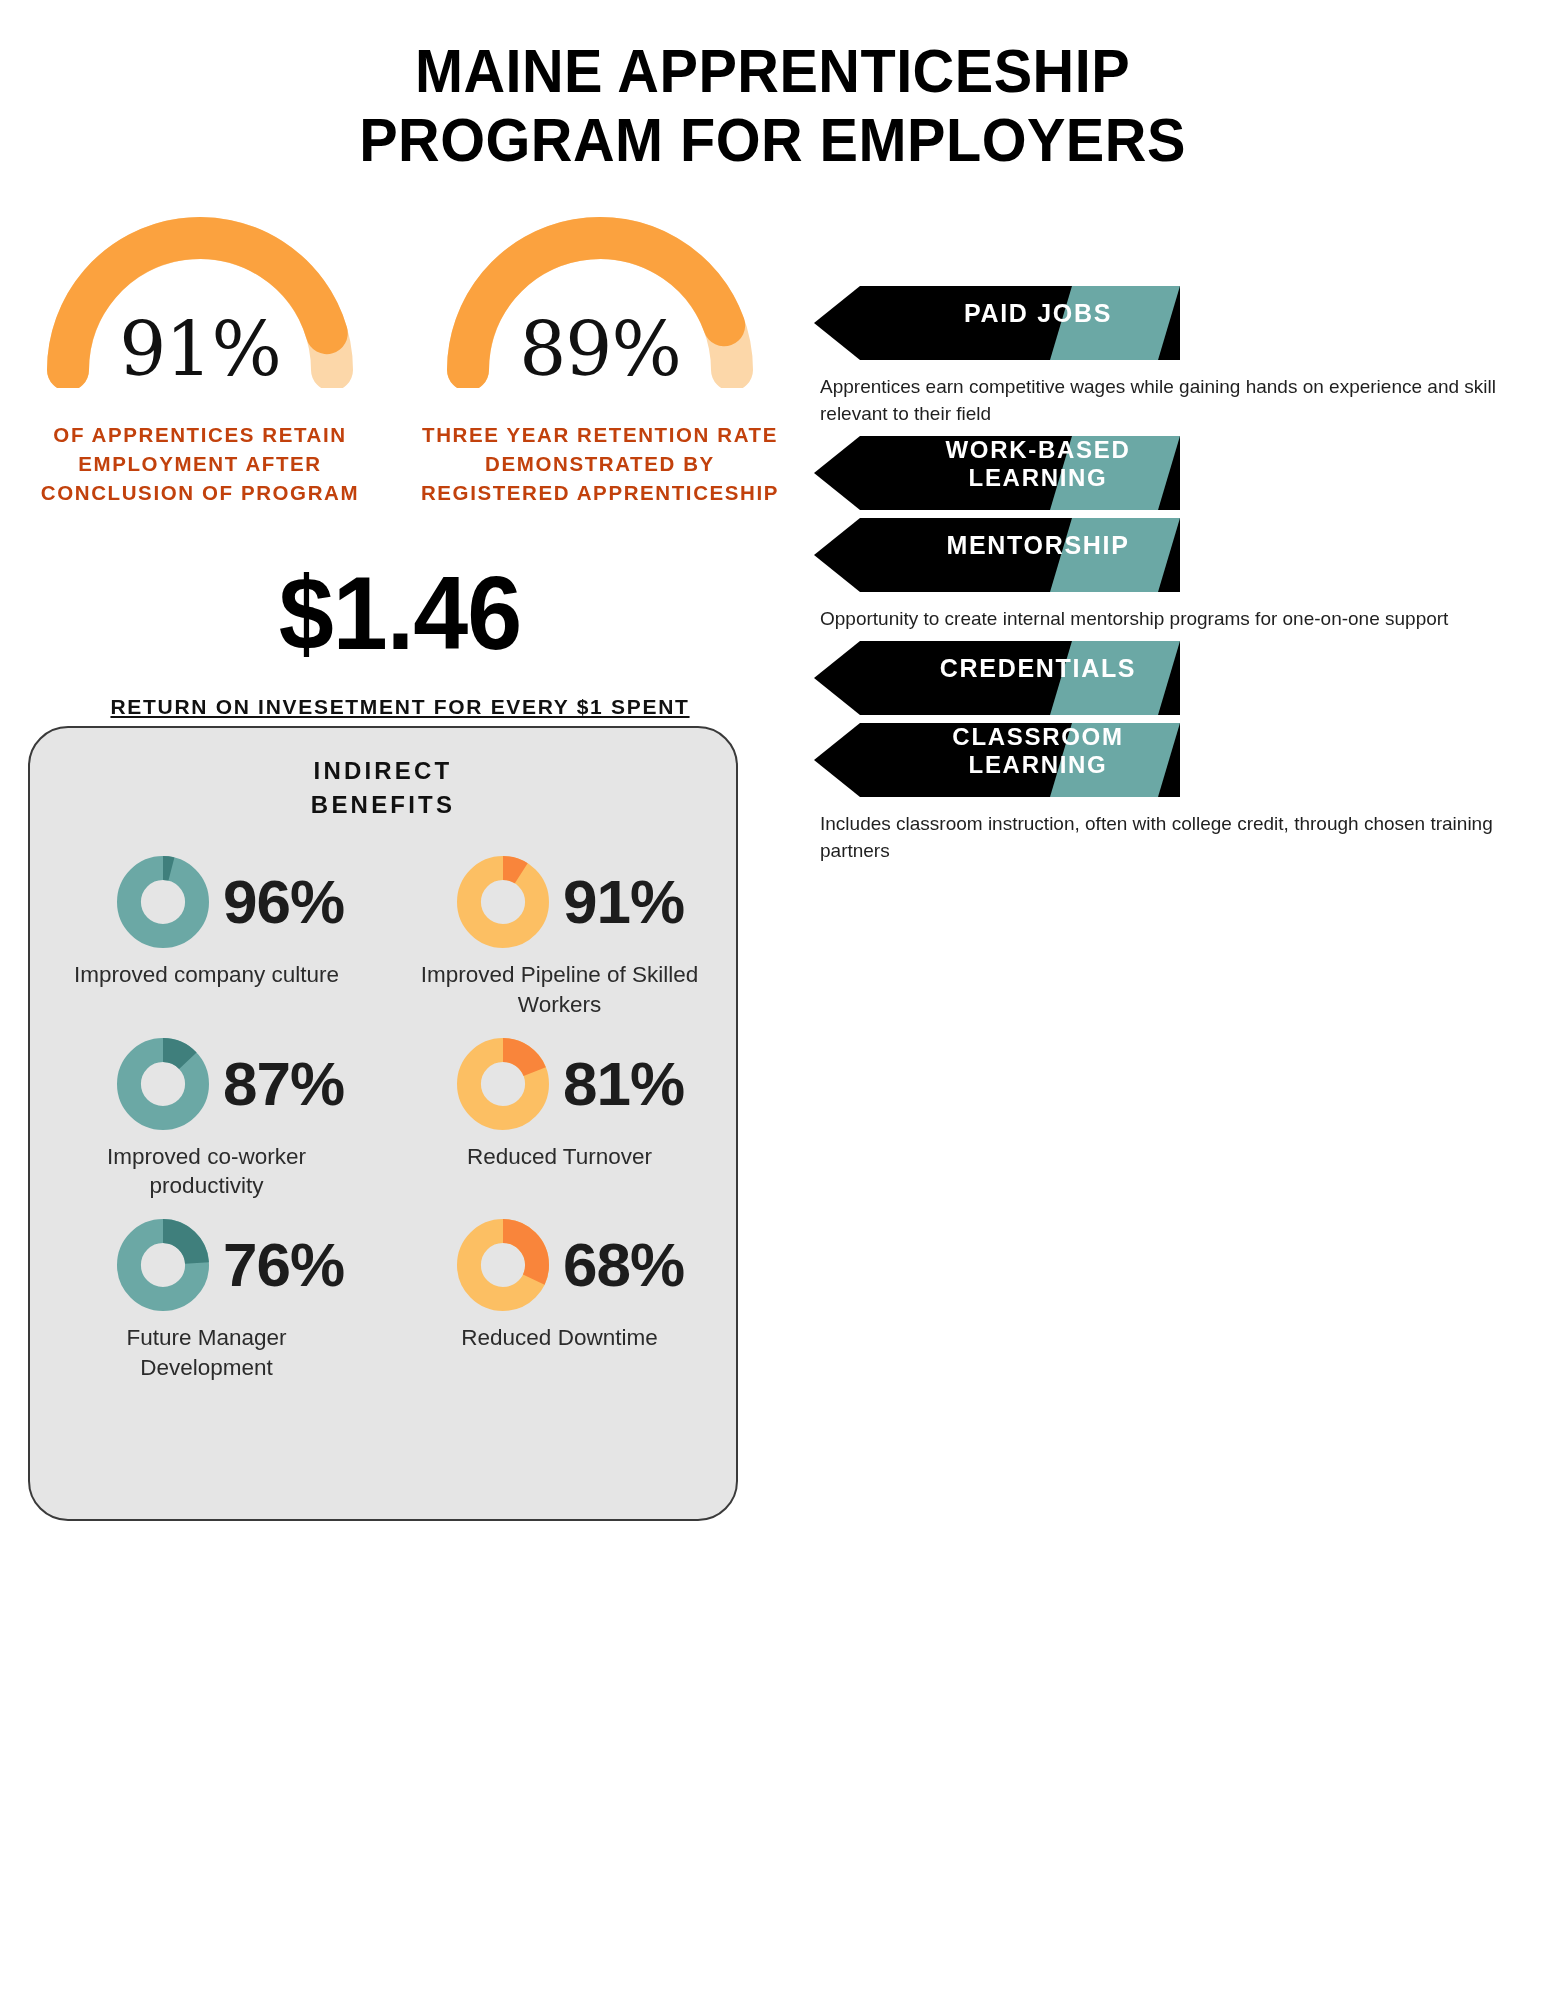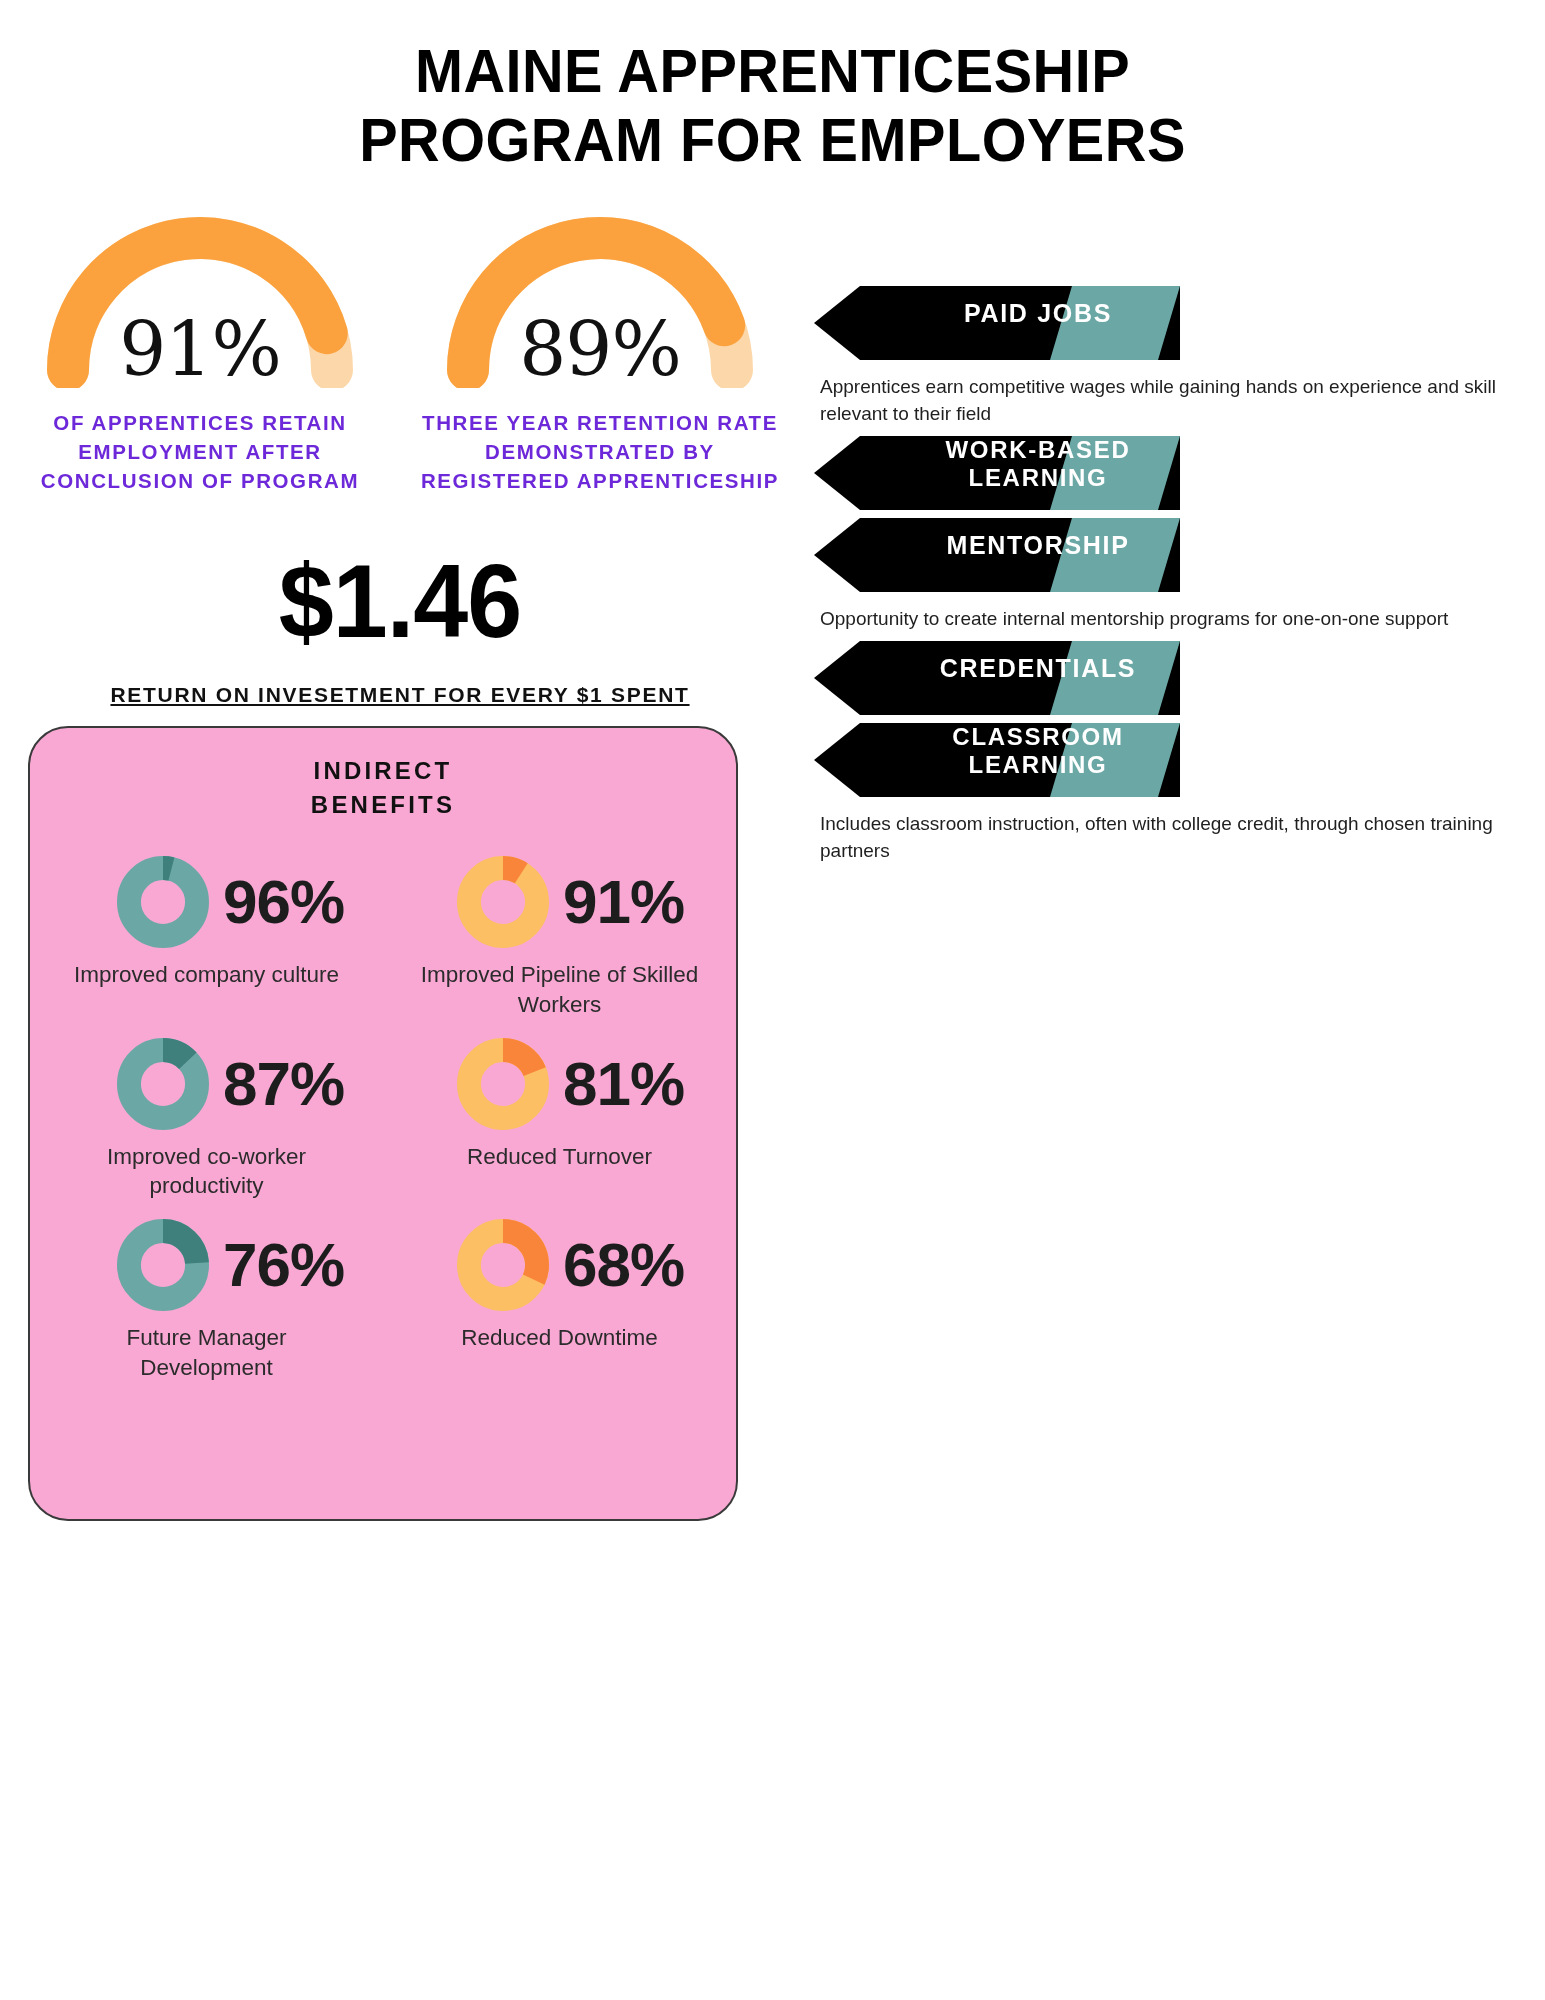--- a/index.html
+++ b/index.html
@@ -25,24 +25,24 @@
   .gauge-block{width:380px;text-align:center;}
   .gauge-wrap{position:relative;width:330px;height:178px;margin:0 auto;}
   .gauge-wrap svg{display:block;width:330px;height:178px;}
   .gauge-value{
     position:absolute;left:0;right:0;bottom:2px;text-align:center;
     font-family:"DejaVu Serif","Liberation Serif",serif;
     font-weight:400;font-size:74px;line-height:1;color:#111;
     letter-spacing:-1px;
   }
   .gauge-caption{
-    margin-top:20px;
+    margin-top:32px;
     font-family:"Liberation Sans",sans-serif;
     font-weight:700;font-size:20.5px;line-height:1.42;letter-spacing:1.6px;
-    color:#6d28d9;text-transform:uppercase;
+    color:#c2410c;text-transform:uppercase;
   }
   .gauge-caption span{display:block;}
 
   
   .roi{margin-top:54px;text-align:center;width:800px;}
   .roi-value{
     font-family:"Liberation Sans Narrow","Liberation Sans",sans-serif;
     font-weight:700;font-size:104px;line-height:1;color:#000;letter-spacing:-1px;
     transform:scaleX(.95);
   }
@@ -50,21 +50,21 @@
     margin-top:30px;
     font-weight:700;font-size:21px;letter-spacing:1.7px;color:#111;
     text-transform:uppercase;
     text-decoration:underline;
   }
 
   
   .benefits-card{
     position:absolute;left:28px;top:726px;width:710px;height:795px;
     border:2px solid #3a3a3a;border-radius:40px;box-sizing:border-box;
-    background:#f9a8d4;
+    background:#e5e5e5;
   }
   .benefits-title{
     margin-top:26px;text-align:center;
     font-weight:700;font-size:24px;line-height:1.42;letter-spacing:3.2px;
     color:#111;text-transform:uppercase;
   }
   .benefits-title span{display:block;}
   .benefits-grid{
     margin-top:34px;display:grid;grid-template-columns:1fr 1fr;
     row-gap:18px;

